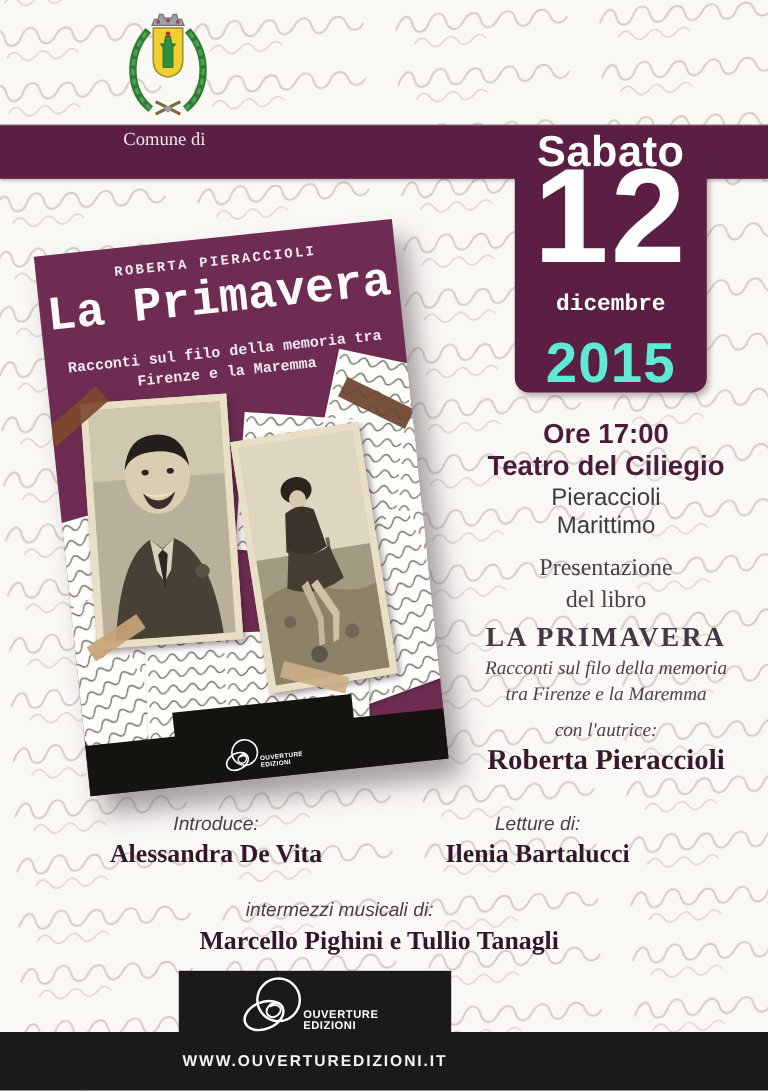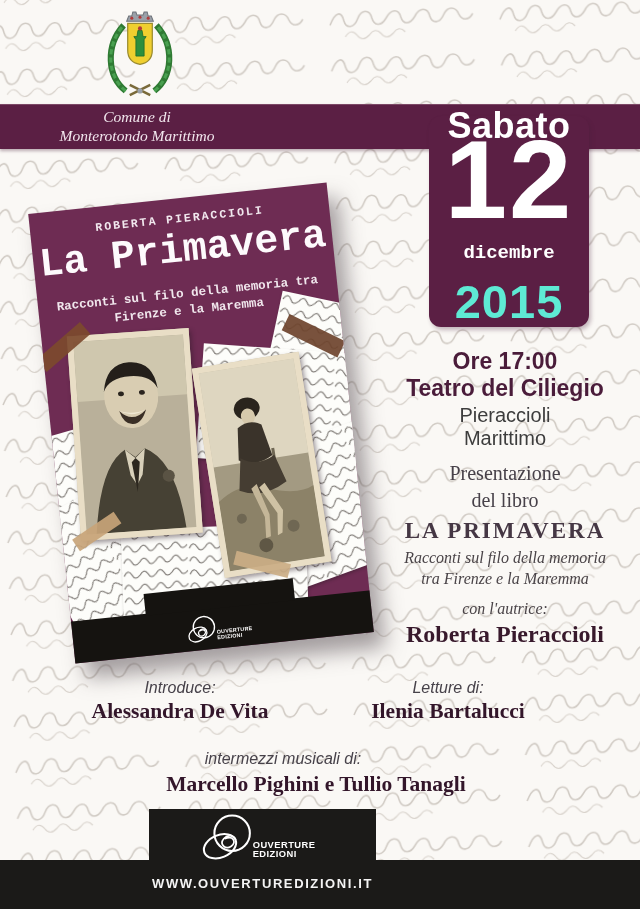--- a/index.html
+++ b/index.html
@@ -8,21 +8,21 @@
   .abs{position:absolute;}
   .center{text-align:center;}
 
   
   .bg-script{position:absolute;left:0;top:0;width:640px;height:909px;z-index:0;}
 
   
   .top-bar{left:0;top:104px;width:640px;height:44px;background:#5b1f44;z-index:1;
            border-top:1px solid #7c4866;box-shadow:0 2px 3px rgba(70,30,55,.35);}
   .muni{left:28px;top:108px;width:218px;z-index:2;color:#f2e7ee;
-        font-family:"Liberation Serif",serif;font-style:italic;font-size:15.5px;line-height:1.22;}
+        font-family:"Liberation Serif",serif;font-size:15.5px;line-height:1.22;}
 
   
   .date-box{left:429px;top:116px;width:160px;height:211px;background:#5b1f44;
             border-radius:12px;z-index:2;box-shadow:2px 3px 4px rgba(70,30,55,.3);}
   .sabato{left:429px;top:105px;width:160px;z-index:3;color:#fff;font-weight:bold;
           font-size:36px;letter-spacing:.5px;}
   .day{left:0;top:18px;width:160px;color:#fff;font-weight:bold;font-size:112px;line-height:92px;letter-spacing:2px;}
   .month{left:0;top:126px;width:160px;color:#fff;font-weight:bold;font-size:19px;font-family:Liberation Mono, monospace;}
   .year{left:0;top:158px;width:160px;color:#5eead4;font-weight:bold;font-size:47px;letter-spacing:1px;}
 
@@ -99,21 +99,20 @@
     <path d="M26,82 C8,68 6,38 24,18" stroke="#49a050" stroke-width="3" fill="none" stroke-dasharray="5,3"></path>
     <path d="M54,82 C72,68 74,38 56,18" stroke="#2f7a33" stroke-width="6" fill="none"></path>
     <path d="M54,82 C72,68 74,38 56,18" stroke="#49a050" stroke-width="3" fill="none" stroke-dasharray="5,3"></path>
     <path d="M30,76 l20,10 M50,76 l-20,10" stroke="#7a6a3a" stroke-width="2.5"></path>
     <circle cx="40" cy="82" r="2.5" fill="#9aa0a8"></circle>
   </svg>
 
   <div class="abs top-bar"></div>
   <div class="abs muni center">
     <div>Comune di</div>
-    <div>Monterotondo Marittimo</div>
   </div>
 
   <div class="abs sabato center">Sabato</div>
   <div class="abs date-box">
     <div class="abs day center">12</div>
     <div class="abs month center">dicembre</div>
     <div class="abs year center">2015</div>
   </div>
 
   <div class="abs rc center t-plum" style="top:348px">Ore 17:00</div>

